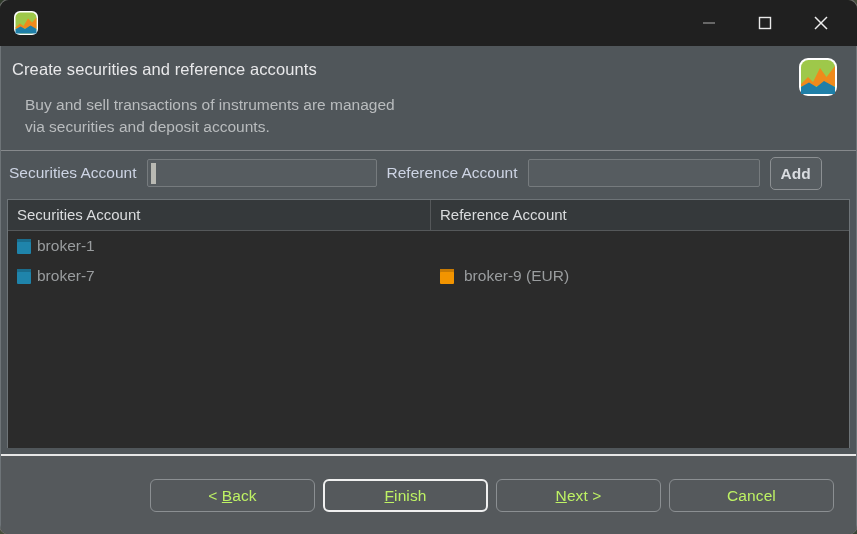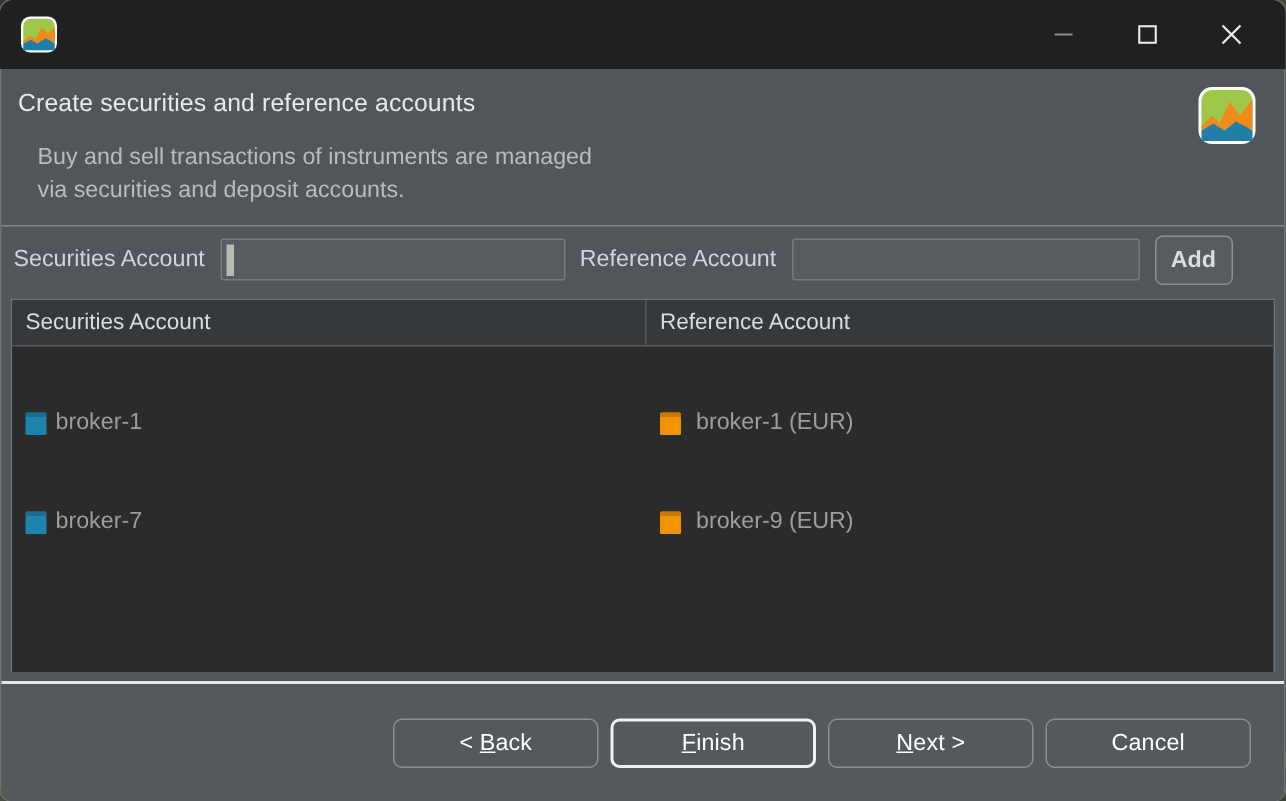--- a/index.html
+++ b/index.html
@@ -201,21 +201,20 @@
   .col-b { flex: 1 1 auto; }
 
   #table-body {
     flex: 1 1 auto;
     overflow: hidden;
   }
   .trow {
     display: flex;
     height: 30px;
     align-items: flex-end;
-    margin-top: 36px;
   }
   .tcell {
     display: flex;
     align-items: center;
     height: 30px;
     box-sizing: border-box;
     font-size: 15.5px;
     color: #9a9d9f;
     white-space: nowrap;
     overflow: hidden;
@@ -249,25 +248,25 @@
     flex: 0 0 78px;
     background: #55595c;
     display: flex;
     align-items: center;
     justify-content: flex-end;
     padding-right: 22px;
     gap: 8px;
   }
   .wizbtn {
     height: 33px;
-    width: 137px;
+    width: 165px;
     background: #55595c;
     border: 1px solid #8b8f92;
     border-radius: 6px;
-    color: #ffffff;
+    color: #bef264;
     font-size: 15.5px;
     font-family: inherit;
     text-align: center;
     line-height: 31px;
     box-sizing: border-box;
     letter-spacing: 0.1px;
   }
   .wizbtn.default {
     border: 2px solid #f0f0f0;
     line-height: 29px;
@@ -351,24 +350,20 @@
         <div class="th col-a">Securities Account</div>
         <div class="th col-b">Reference Account</div>
       </div>
       <div id="table-body">
 
         <div class="trow">
           <div class="tcell col-a">
             <span class="acct-icon blue"></span>
             <span>broker-1</span>
           </div>
-          <div class="tcell col-b">
-            <span class="acct-icon orange"></span>
-            <span>broker-1 (EUR)</span>
-          </div>
         </div>
 
         <div class="trow">
           <div class="tcell col-a">
             <span class="acct-icon blue"></span>
             <span>broker-7</span>
           </div>
           <div class="tcell col-b">
             <span class="acct-icon orange"></span>
             <span>broker-9 (EUR)</span>

